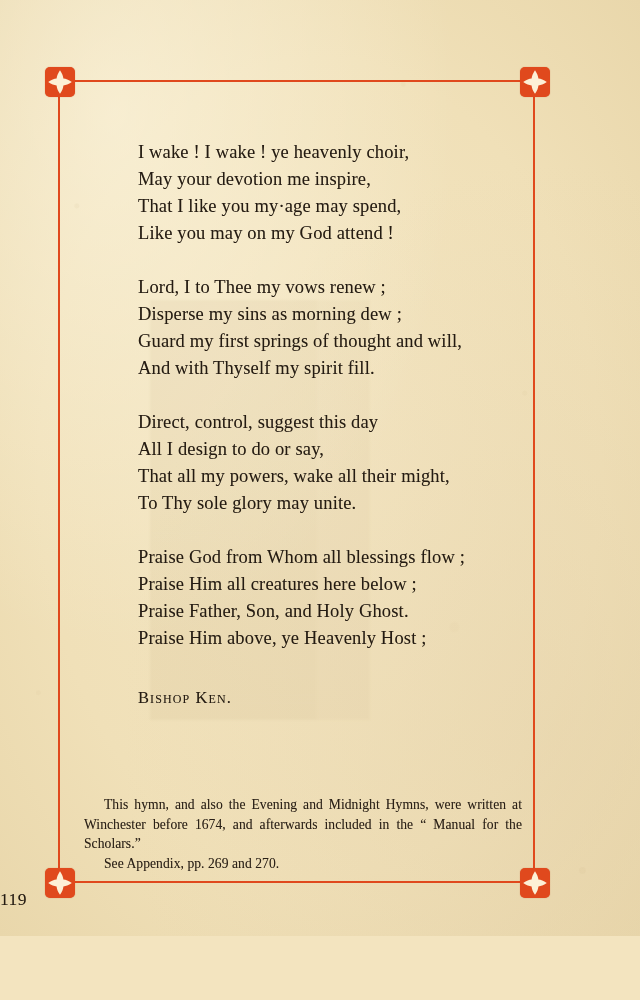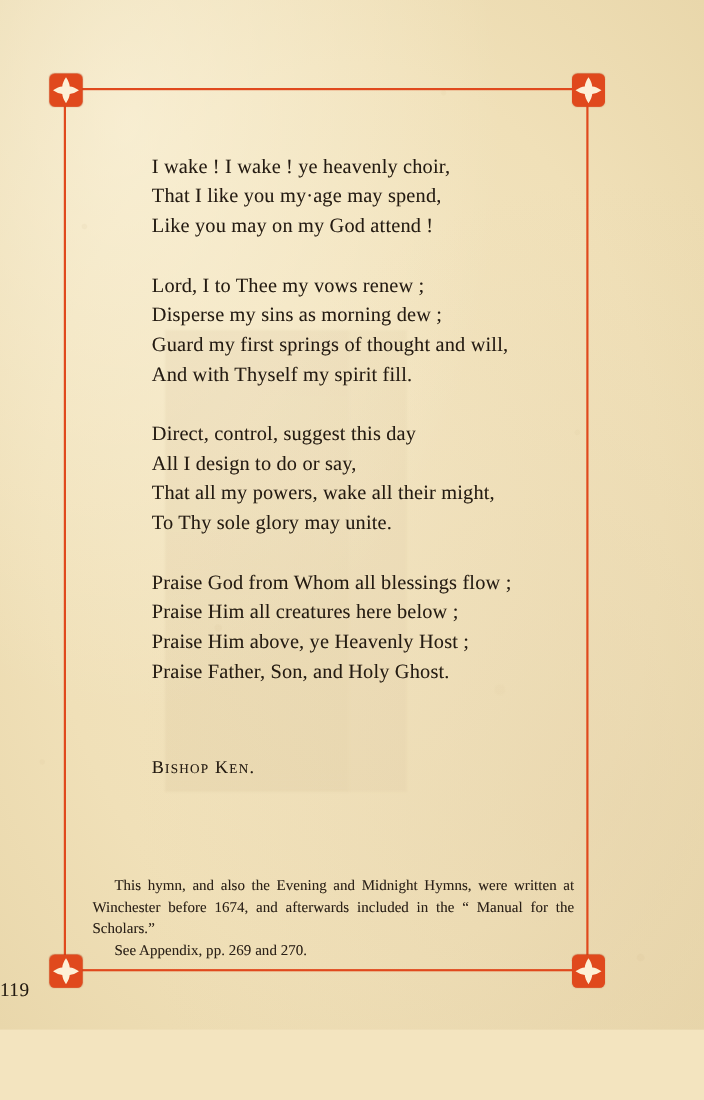--- a/index.html
+++ b/index.html
@@ -203,20 +203,21 @@
       </svg>
     </div>
   </div>
 
   <div id="content">
 
     <div class="poem">
 
       <div class="stanza">
         <div class="line">I wake ! I wake ! ye heavenly choir,</div>
+        <div class="line">May your devotion me inspire,</div>
         <div class="line">That I like you my·age may spend,</div>
         <div class="line">Like you may on my God attend !</div>
       </div>
 
       <div class="stanza">
         <div class="line">Lord, I to Thee my vows renew ;</div>
         <div class="line">Disperse my sins as morning dew ;</div>
         <div class="line">Guard my first springs of thought and will,</div>
         <div class="line">And with Thyself my spirit fill.</div>
       </div>
@@ -224,22 +225,22 @@
       <div class="stanza">
         <div class="line">Direct, control, suggest this day</div>
         <div class="line">All I design to do or say,</div>
         <div class="line">That all my powers, wake all their might,</div>
         <div class="line">To Thy sole glory may unite.</div>
       </div>
 
       <div class="stanza">
         <div class="line">Praise God from Whom all blessings flow ;</div>
         <div class="line">Praise Him all creatures here below ;</div>
+        <div class="line">Praise Father, Son, and Holy Ghost.</div>
         <div class="line">Praise Him above, ye Heavenly Host ;</div>
-        <div class="line">Praise Father, Son, and Holy Ghost.</div>
       </div>
 
     </div>
 
     <div class="attribution">Bishop Ken.</div>
 
     <div class="footnote">
       <p class="para indent">This hymn, and also the Evening and Midnight Hymns, were written at Winchester before 1674, and afterwards included in the “ Manual for the Scholars.”</p>
       <p class="para indent">See Appendix, pp. 269 and 270.</p>
     </div>

